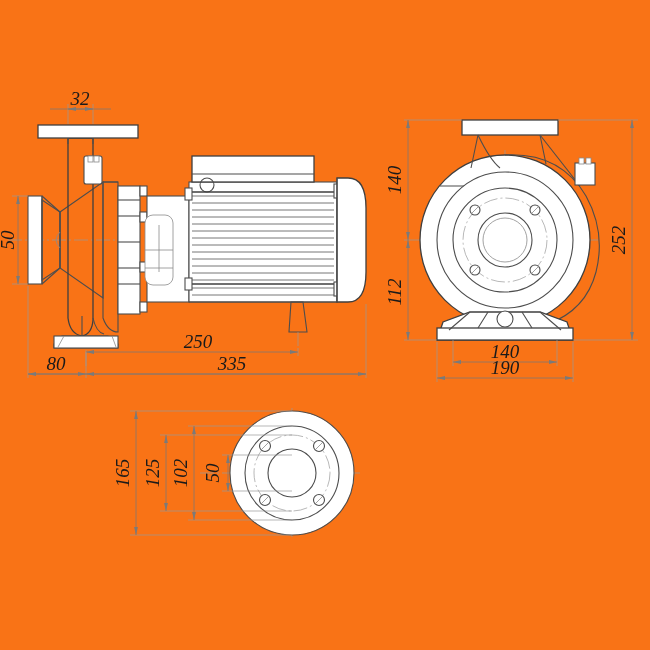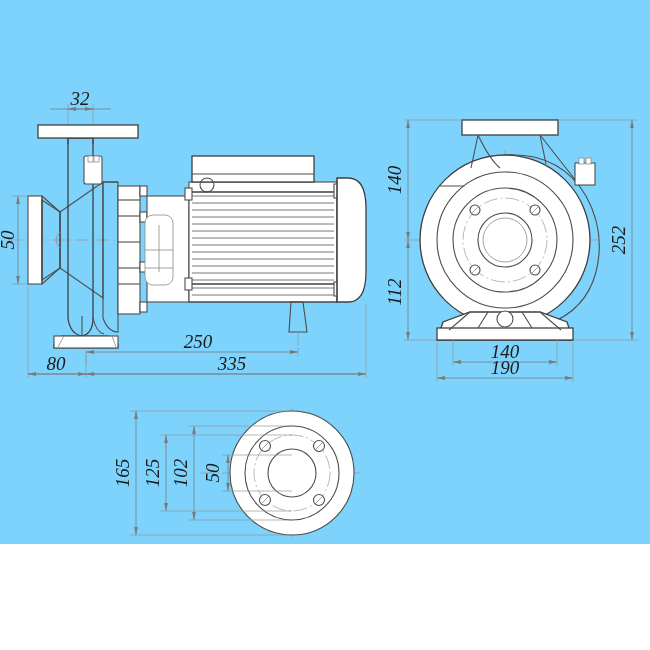--- a/index.html
+++ b/index.html
@@ -1,18 +1,18 @@
 <!DOCTYPE html>
 <html><head>
 <meta charset="utf-8">
 <style>
   html,body{margin:0;padding:0;background:#ffffff;}
   body{width:650px;height:650px;overflow:hidden;
        font-family:"Liberation Sans",sans-serif;}
-  #sheet{position:relative;width:650px;height:544px;background:#7dd3fc;}
+  #sheet{position:relative;width:650px;height:650px;background:#f97316;}
   svg{display:block;}
   .dimtext{font-family:"Liberation Serif",serif;font-style:italic;
            font-size:19px;fill:#1a1a1a;}
 </style>
 </head>
 <body>
 
 <div id="sheet">
 <svg width="650" height="650" viewBox="0 0 650 650">
   <defs>

